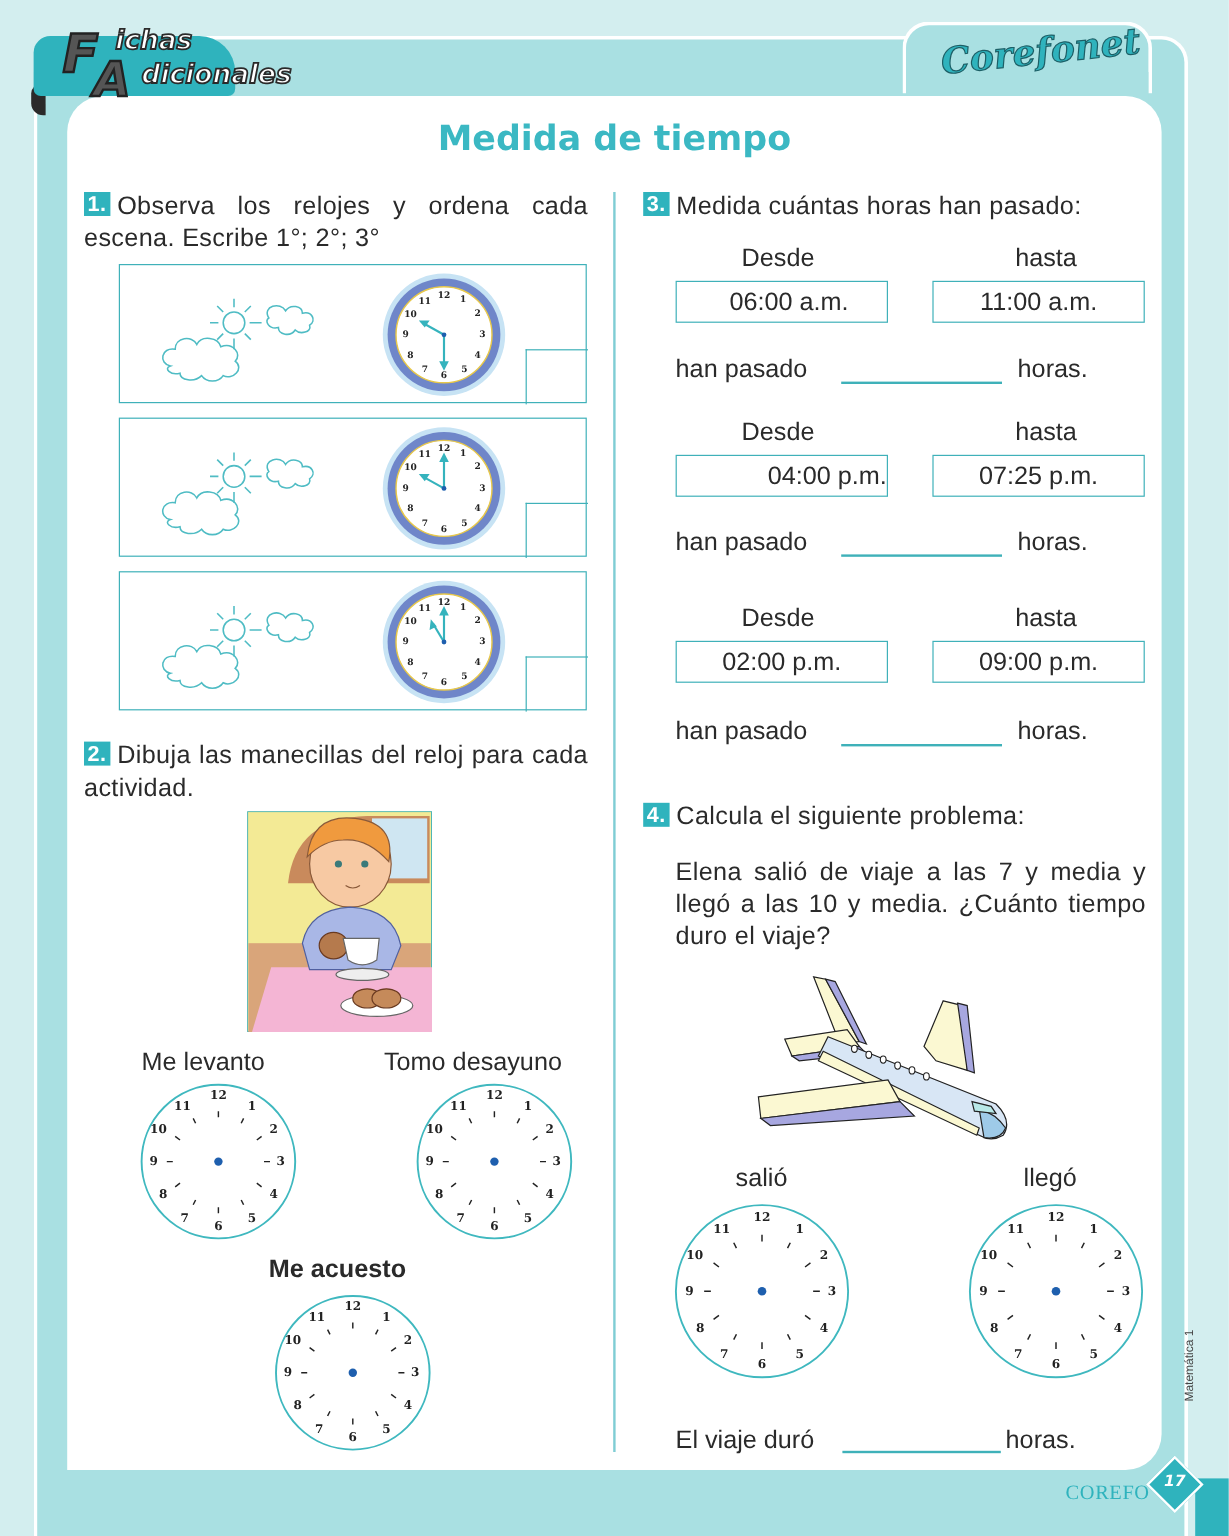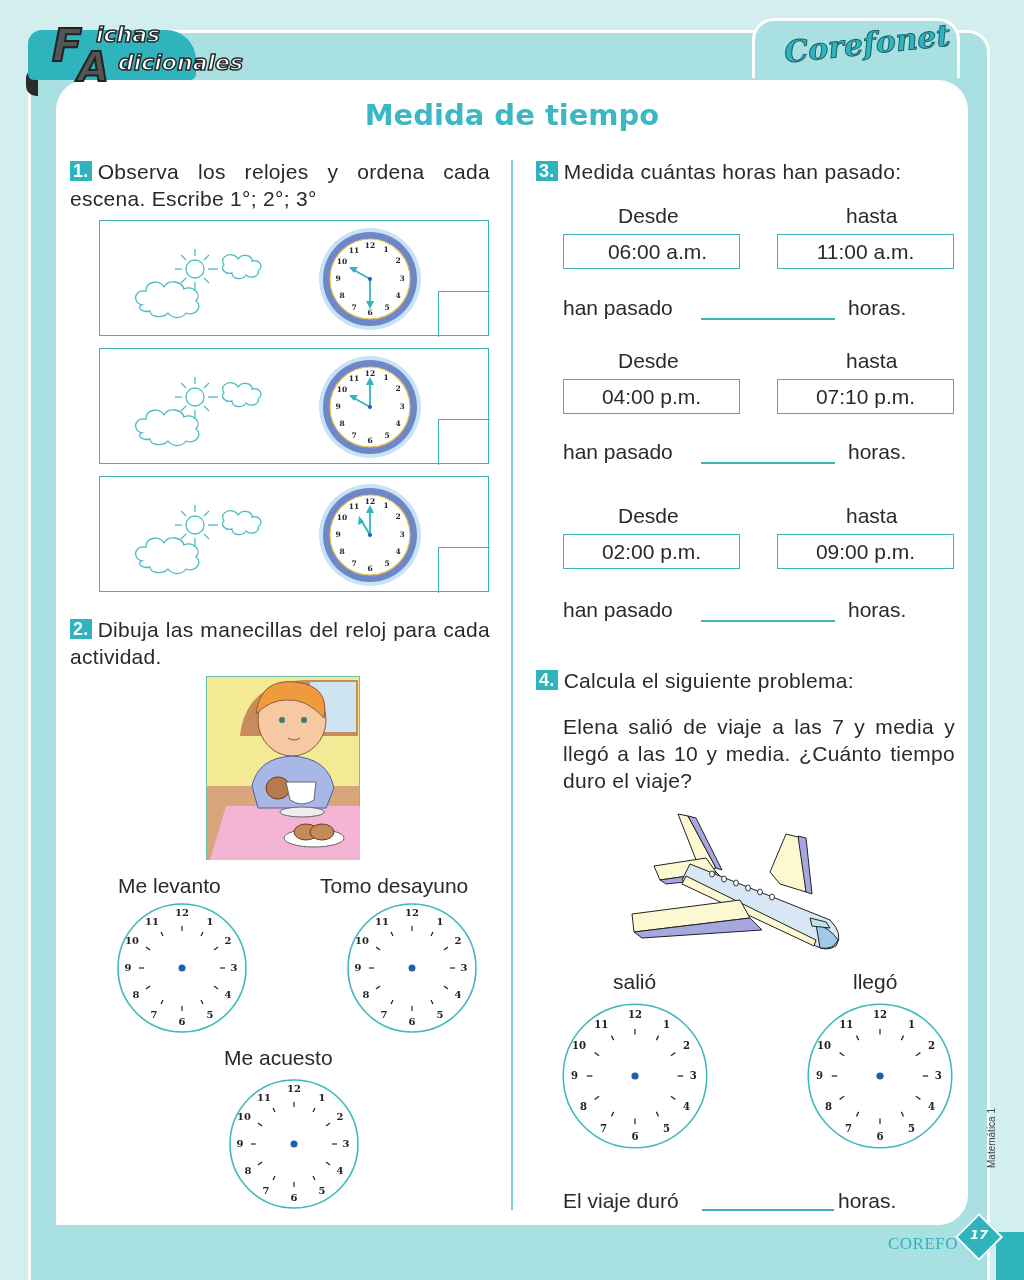--- a/index.html
+++ b/index.html
@@ -275,21 +275,21 @@
   <ellipse cx="72" cy="112" rx="12" ry="11" fill="#b57a4d" stroke="#6a3a20"></ellipse>
   <path d="M80,106 L110,106 L108,124 Q96,132 84,124 Z" fill="#fff" stroke="#666"></path>
   <ellipse cx="96" cy="136" rx="22" ry="5" fill="#eee" stroke="#666"></ellipse>
   <ellipse cx="108" cy="162" rx="30" ry="9" fill="#fff" stroke="#666"></ellipse>
   <ellipse cx="100" cy="156" rx="12" ry="8" fill="#c58a5a" stroke="#6a3a20"></ellipse>
   <ellipse cx="116" cy="156" rx="12" ry="8" fill="#c58a5a" stroke="#6a3a20"></ellipse>
 </svg>
 
 <span class="label" style="left:118px; top:874px;">Me levanto</span>
 <span class="label" style="left:320px; top:874px;">Tomo desayuno</span>
-<span class="label" style="left:224px; top:1046px;">Me acuesto</span>
+<span class="label" style="left:224px; top:1046px;font-weight:bold;">Me acuesto</span>
 
 <svg class="blank-clock" style="left:116px; top:902px;" width="132" height="132" viewBox="0 0 132 132">
   <circle cx="66" cy="66" r="64" fill="#fff" stroke="#3fb8bf" stroke-width="1.6"></circle>
   <g font-family="DejaVu Serif, serif" font-weight="bold" font-size="10" fill="#222" text-anchor="middle">
     <text x="66" y="14">12</text>
       <text x="94" y="23">1</text>
       <text x="112" y="42">2</text>
       <text x="118" y="69">3</text>
     <text x="112" y="96">4</text>
       <text x="94" y="116">5</text>
@@ -390,22 +390,22 @@
 <span class="label" style="left:618px; top:204px;">Desde</span>
 <span class="label" style="left:846px; top:204px;">hasta</span>
 <div class="timebox" style="left:563px; top:234px;padding-left:12px;">06:00 a.m.</div>
 <div class="timebox" style="left:777px; top:234px;">11:00 a.m.</div>
 <span class="label" style="left:563px; top:296px;">han pasado</span>
 <div class="blank" style="left:701px; top:318px; width:134px;"></div>
 <span class="label" style="left:848px; top:296px;">horas.</span>
 
 <span class="label" style="left:618px; top:349px;">Desde</span>
 <span class="label" style="left:846px; top:349px;">hasta</span>
-<div class="timebox" style="left:563px; top:379px;">04:00 p.m.</div>
-<div class="timebox" style="left:777px; top:379px;">07:10 p.m.</div>
+<div class="timebox" style="left:563px; top:379px;text-align:right;">04:00 p.m.</div>
+<div class="timebox" style="left:777px; top:379px;">07:25 p.m.</div>
 <span class="label" style="left:563px; top:440px;">han pasado</span>
 <div class="blank" style="left:701px; top:462px; width:134px;"></div>
 <span class="label" style="left:848px; top:440px;">horas.</span>
 
 <span class="label" style="left:618px; top:504px;">Desde</span>
 <span class="label" style="left:846px; top:504px;">hasta</span>
 <div class="timebox" style="left:563px; top:534px;">02:00 p.m.</div>
 <div class="timebox" style="left:777px; top:534px;">09:00 p.m.</div>
 <span class="label" style="left:563px; top:598px;">han pasado</span>
 <div class="blank" style="left:701px; top:620px; width:134px;"></div>

